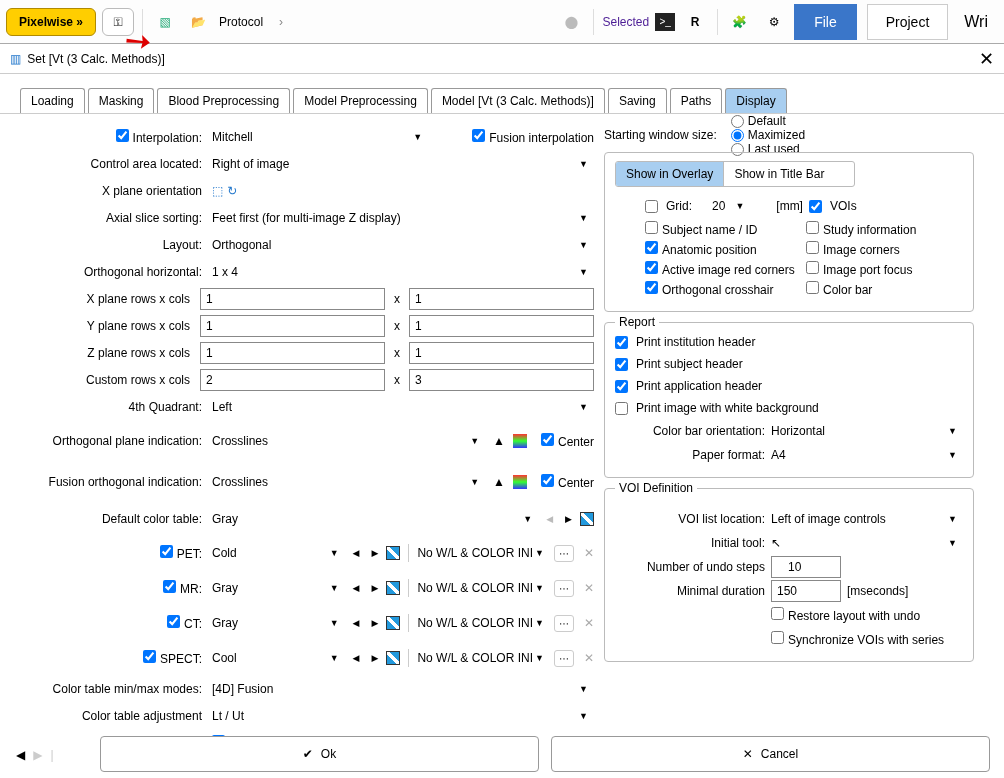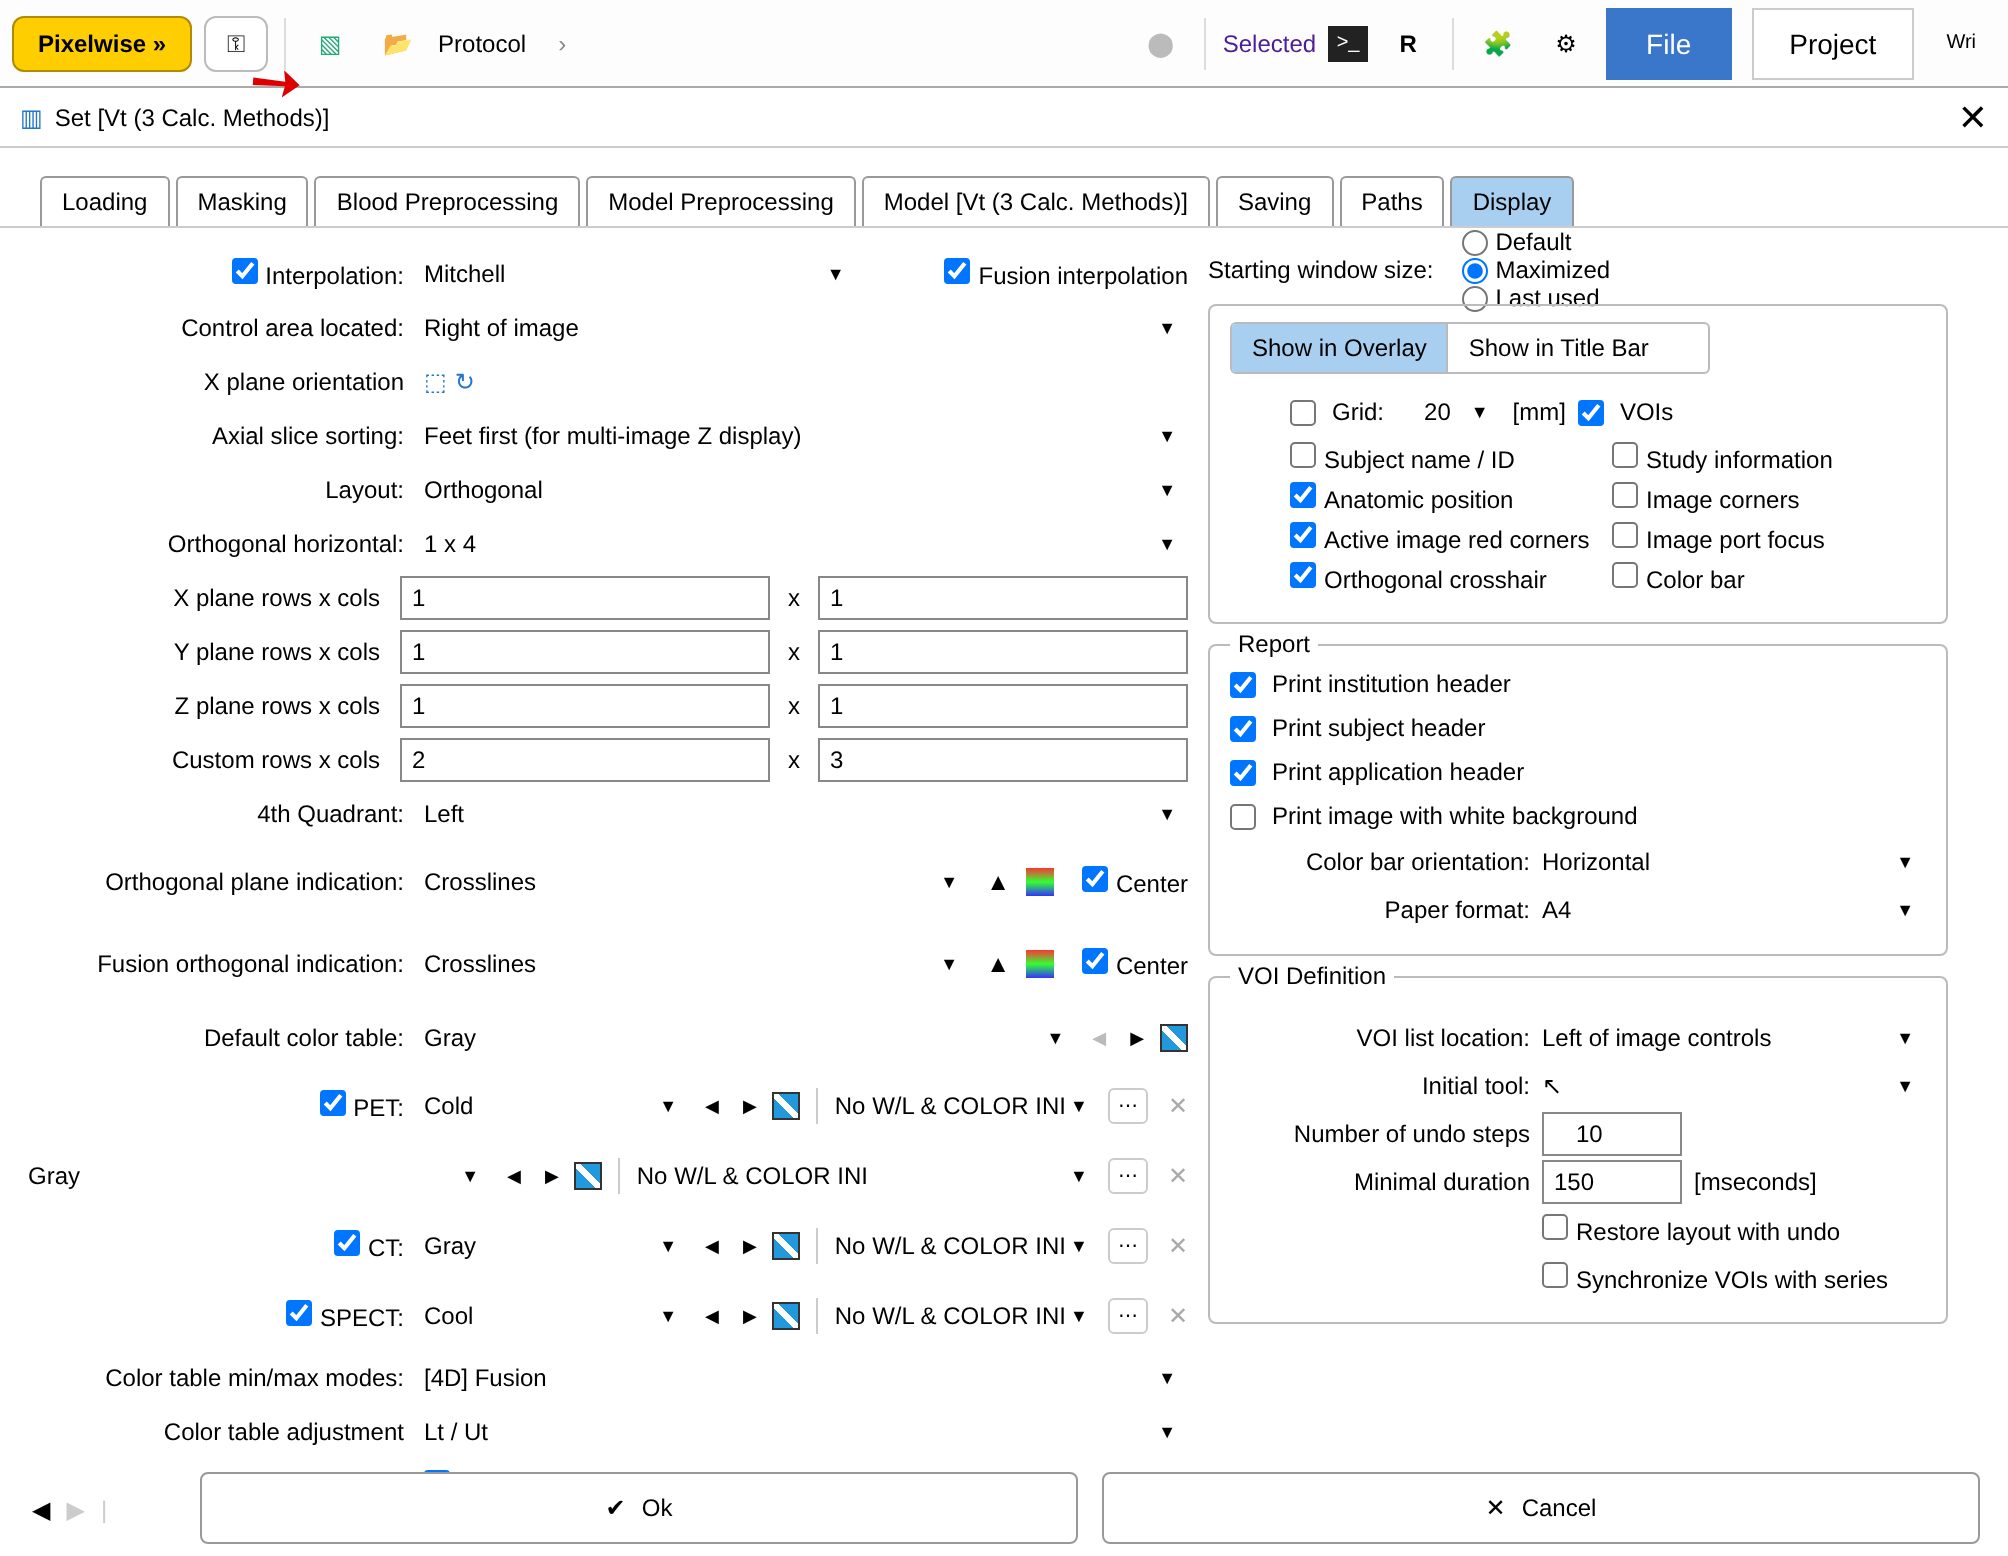--- a/index.html
+++ b/index.html
@@ -5,21 +5,21 @@
     *{box-sizing:border-box;margin:0;padding:0;font-family:Arial,sans-serif;font-size:12px}
     body{background:#fff;width:1004px;height:778px;overflow:hidden}
     
     .topbar{height:44px;border-bottom:1px solid #aaa;display:flex;align-items:center;padding:20px 6px;gap:6px;background:#fdfdfd}
     .pixelwise{background:#ffce00;border:1px solid #b08a00;border-radius:6px;padding:6px 12px;font-weight:bold}
     .icon-btn{width:32px;height:28px;border:1px solid #bbb;border-radius:6px;display:flex;align-items:center;justify-content:center;background:#fff}
     .tb-plain{width:28px;height:24px;display:flex;align-items:center;justify-content:center}
     .tb-sep{width:1px;height:26px;background:#ddd;margin:0 2px}
     .tab-file{background:#3a76c9;color:#fff;padding:10px 20px;font-size:14px}
     .tab-proj{background:#fff;border:1px solid #ccc;padding:9px 18px;font-size:14px;margin-left:4px}
-    .tab-wri{padding:10px 10px;font-size:10px}
+    .tab-wri{padding:10px 10px;font-size:16px}
     .arrow-red{position:absolute;top:22px;left:124px;color:#d00;font-size:32px;pointer-events:none;transform:rotate(-40deg)}
     
     .wtitle{height:30px;display:flex;align-items:center;padding:0 10px;border-bottom:1px solid #ccc}
     .wtitle .close{margin-left:auto;font-size:18px;cursor:pointer}
     
     .tabs{display:flex;gap:3px;padding:14px 0 0 20px;border-bottom:1px solid #ccc}
     .tab{border:1px solid #999;border-bottom:none;padding:5px 10px;background:#fff;border-radius:3px 3px 0 0;cursor:pointer}
     .tab.active{background:#a8cef0}
     
     .main{display:flex;padding:10px 14px 4px 14px;gap:10px}
@@ -243,20 +243,21 @@
     <span style="width:1px;height:18px;background:#ccc;margin:0 4px"></span>
     <div class="dd" style="width:140px">
               <span>No W/L &amp; COLOR INI</span>
               <span class="caret">▼</span>
             </div>
     <span class="wl-btn">⋯</span>
     <span style="color:#aaa;margin-left:6px;cursor:pointer">✕</span>
   </div>
         </div>
         <div class="row" style="height: 34px;">
+          <div class="lbl"><label><input type="checkbox" checked="" style="">MR:</label></div>
   <div class="val">
     <div class="dd" style="width:80px">
               <span>Gray</span>
               <span class="caret">▼</span>
             </div>
     <span class="caret-s">◀</span>
     <span class="caret-s">▶</span>
     <span class="box-icn"></span>
     <span style="width:1px;height:18px;background:#ccc;margin:0 4px"></span>
     <div class="dd" style="width:140px">
@@ -342,21 +343,21 @@
           <div class="subtab active">Show in Overlay</div>
           <div class="subtab">Show in Title Bar</div>
         </div>
       <div class="opt-row" style="padding-left:30px">
         <label>
             <input type="checkbox" style="">
             <span>Grid:</span>
           </label>
         <span style="margin-left:14px">20</span>
         <span class="caret-s">▼</span>
-        <span style="margin-left:2px">[mm]</span>
+        <span style="margin-left:22px">[mm]</span>
         <span id="voi-chk" style="">
             <label><input type="checkbox" checked="" style="">VOIs</label>
           </span>
       </div>
       <div class="checks" id="overlay-checks" style="padding-left:30px">
           <label><input type="checkbox" style="">Subject name / ID</label>
           <label><input type="checkbox" style="">Study information</label>
           <label><input type="checkbox" checked="" style="">Anatomic position</label>
           <label><input type="checkbox" style="">Image corners</label>
           <label><input type="checkbox" checked="" style="">Active image red corners</label>

